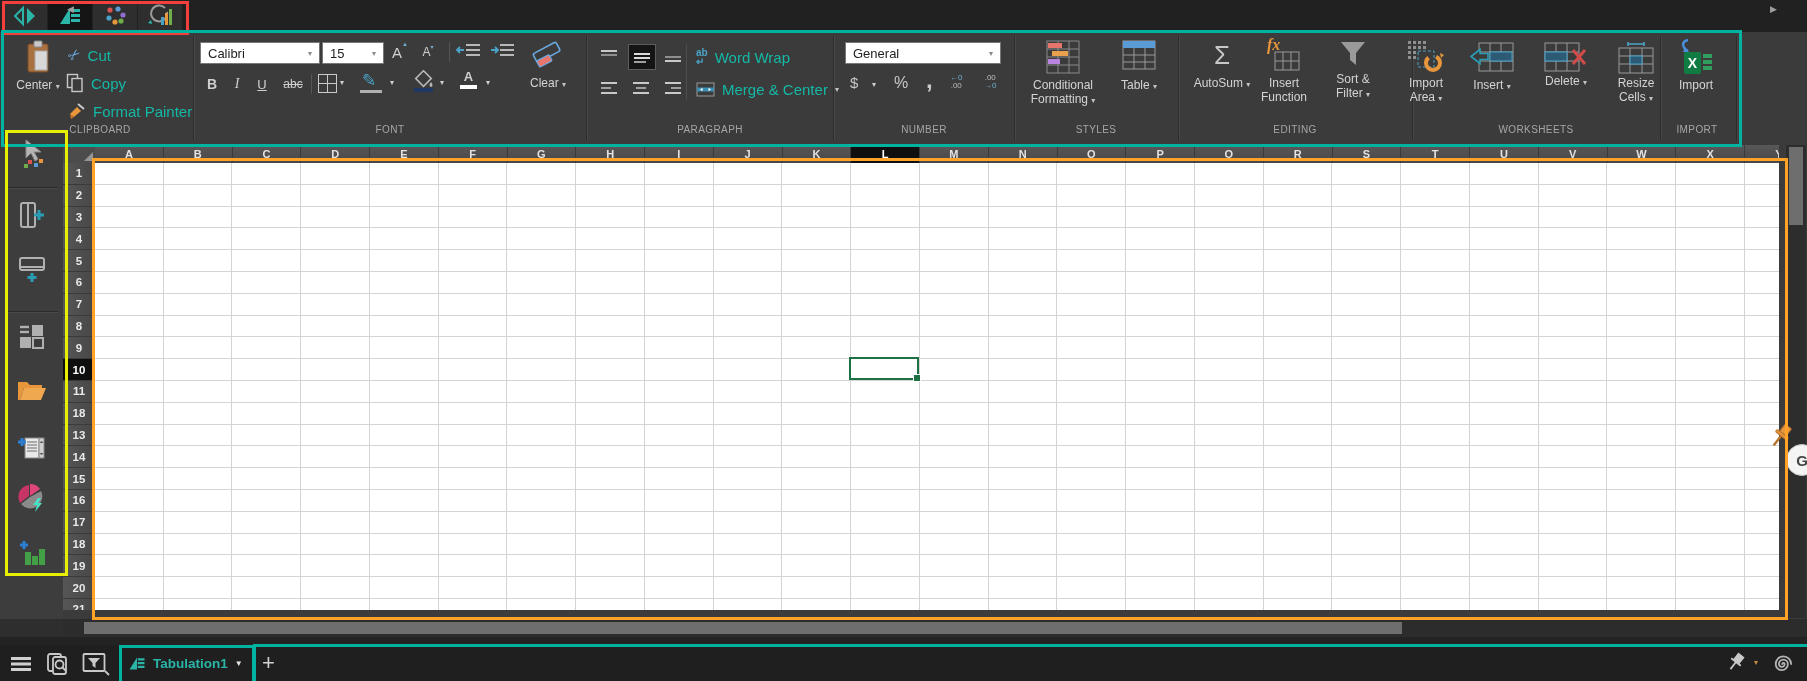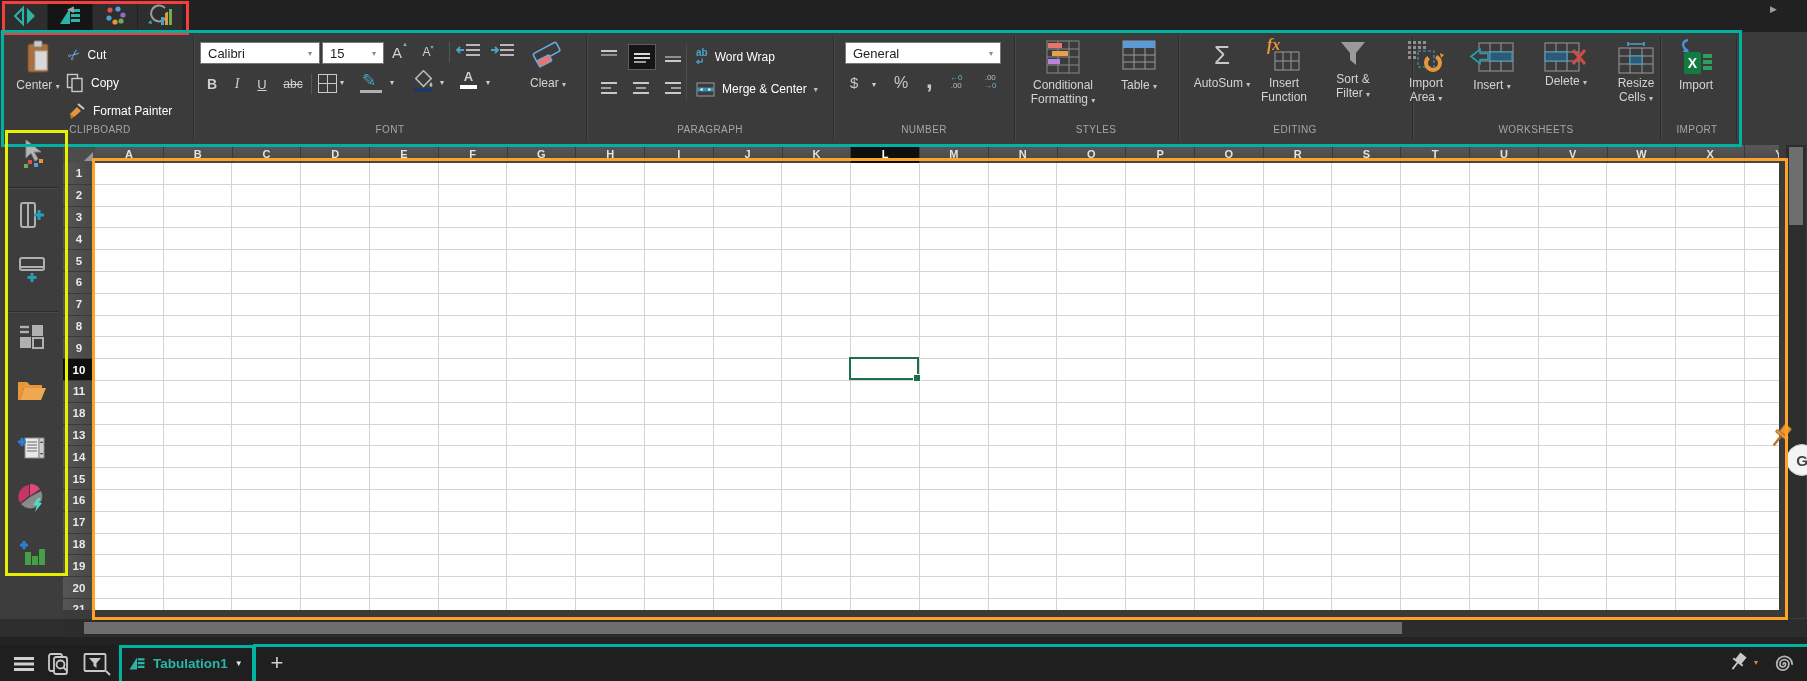--- a/index.html
+++ b/index.html
@@ -7,21 +7,21 @@
           font-family:"Liberation Sans",sans-serif;-webkit-font-smoothing:antialiased;}
   .abs{position:absolute;}
   
   .titlebar{position:absolute;left:0;top:0;width:1807px;height:32px;background:#212121;}
   .ttab{position:absolute;top:2px;width:44px;height:28px;background:#2e2e2e;display:flex;align-items:center;justify-content:center;cursor:pointer;}
   .ttab.active{background:#151515;}
   
   .ribbon{position:absolute;left:0;top:32px;width:1807px;height:113px;background:#3b3b3b;color:#d4d4d4;}
   .gsep{position:absolute;top:4px;width:1px;height:104px;background:#2c2c2c;border-right:1px solid #474747;}
   .glabel{position:absolute;top:92px;font-size:10px;letter-spacing:.4px;color:#a6a6a6;text-align:center;transform:translateX(-50%);}
-  .rlbl{font-size:12px;color:#ffffff;white-space:nowrap;}
+  .rlbl{font-size:15px;color:#14b8a6;white-space:nowrap;}
   .rsm{position:absolute;display:flex;align-items:center;gap:7px;cursor:pointer;height:22px;}
   .bigbtn{position:absolute;display:flex;flex-direction:column;align-items:center;cursor:pointer;text-align:center;}
   .biglbl{font-size:12px;line-height:14px;color:#d4d4d4;white-space:nowrap;}
   .caret{font-size:8px;color:#c2c2c2;}
   .combo{position:absolute;background:#fff;border:1px solid #777;color:#222;font-size:13px;display:flex;align-items:center;justify-content:space-between;padding:0 7px;cursor:pointer;}
   .combo .caret{color:#8a8a8a;}
   .fbtn{position:absolute;display:flex;align-items:center;justify-content:center;color:#cfcfcf;cursor:pointer;}
   .alignbtn{position:absolute;width:26px;height:24px;display:flex;align-items:center;justify-content:center;cursor:pointer;}
   .alignbtn.selected{background:#151515;border:1px solid #5d5d5d;}
   .microdec{display:flex;flex-direction:column;align-items:center;line-height:8px;font-size:8px;color:#bdbdbd;cursor:pointer;}
@@ -53,21 +53,21 @@
   
   .vscroll{position:absolute;left:1786px;top:145px;width:20px;height:473px;background:#2d2d2d;}
   .vthumb{position:absolute;left:3px;top:2px;width:14px;height:78px;background:#6e6e6e;cursor:pointer;}
   .hscroll{position:absolute;left:63px;top:619px;width:1744px;height:18px;background:#2c2c2c;}
   .hthumb{position:absolute;left:21px;top:3px;height:12px;width:1318px;background:#6e6e6e;cursor:pointer;}
   .scrollarrow{position:absolute;color:#9f9f9f;font-size:9px;top:4px;cursor:pointer;}
   .leftgap{position:absolute;left:0;top:619px;width:63px;height:18px;background:#2e2e2e;}
   .midstrip{position:absolute;left:0;top:637px;width:1807px;height:8px;background:#232323;}
   
   .bottombar{position:absolute;left:0;top:645px;width:1807px;height:36px;background:#1f1f1f;color:#cfcfcf;}
-  .bbtn{position:absolute;display:flex;align-items:center;justify-content:center;cursor:pointer;}
+  .bbtn{position:absolute;display:flex;align-items:center;justify-content:flex-start;cursor:pointer;}
   .sheettab-label{font-size:13.5px;font-weight:bold;color:var(--accent,#2ab5a8);white-space:nowrap;}
   
   .ann{position:absolute;pointer-events:none;z-index:50;background:transparent;}
   
   .gbadge{position:absolute;left:1786px;top:444px;width:30px;height:30px;border-radius:50%;background:#f4f4f4;border:1px solid #c9c9c9;
           display:flex;align-items:center;justify-content:center;font-weight:bold;font-size:15px;color:#444;z-index:40;cursor:pointer;}
   svg{display:block;}
 </style>
 </head>
 <body>

